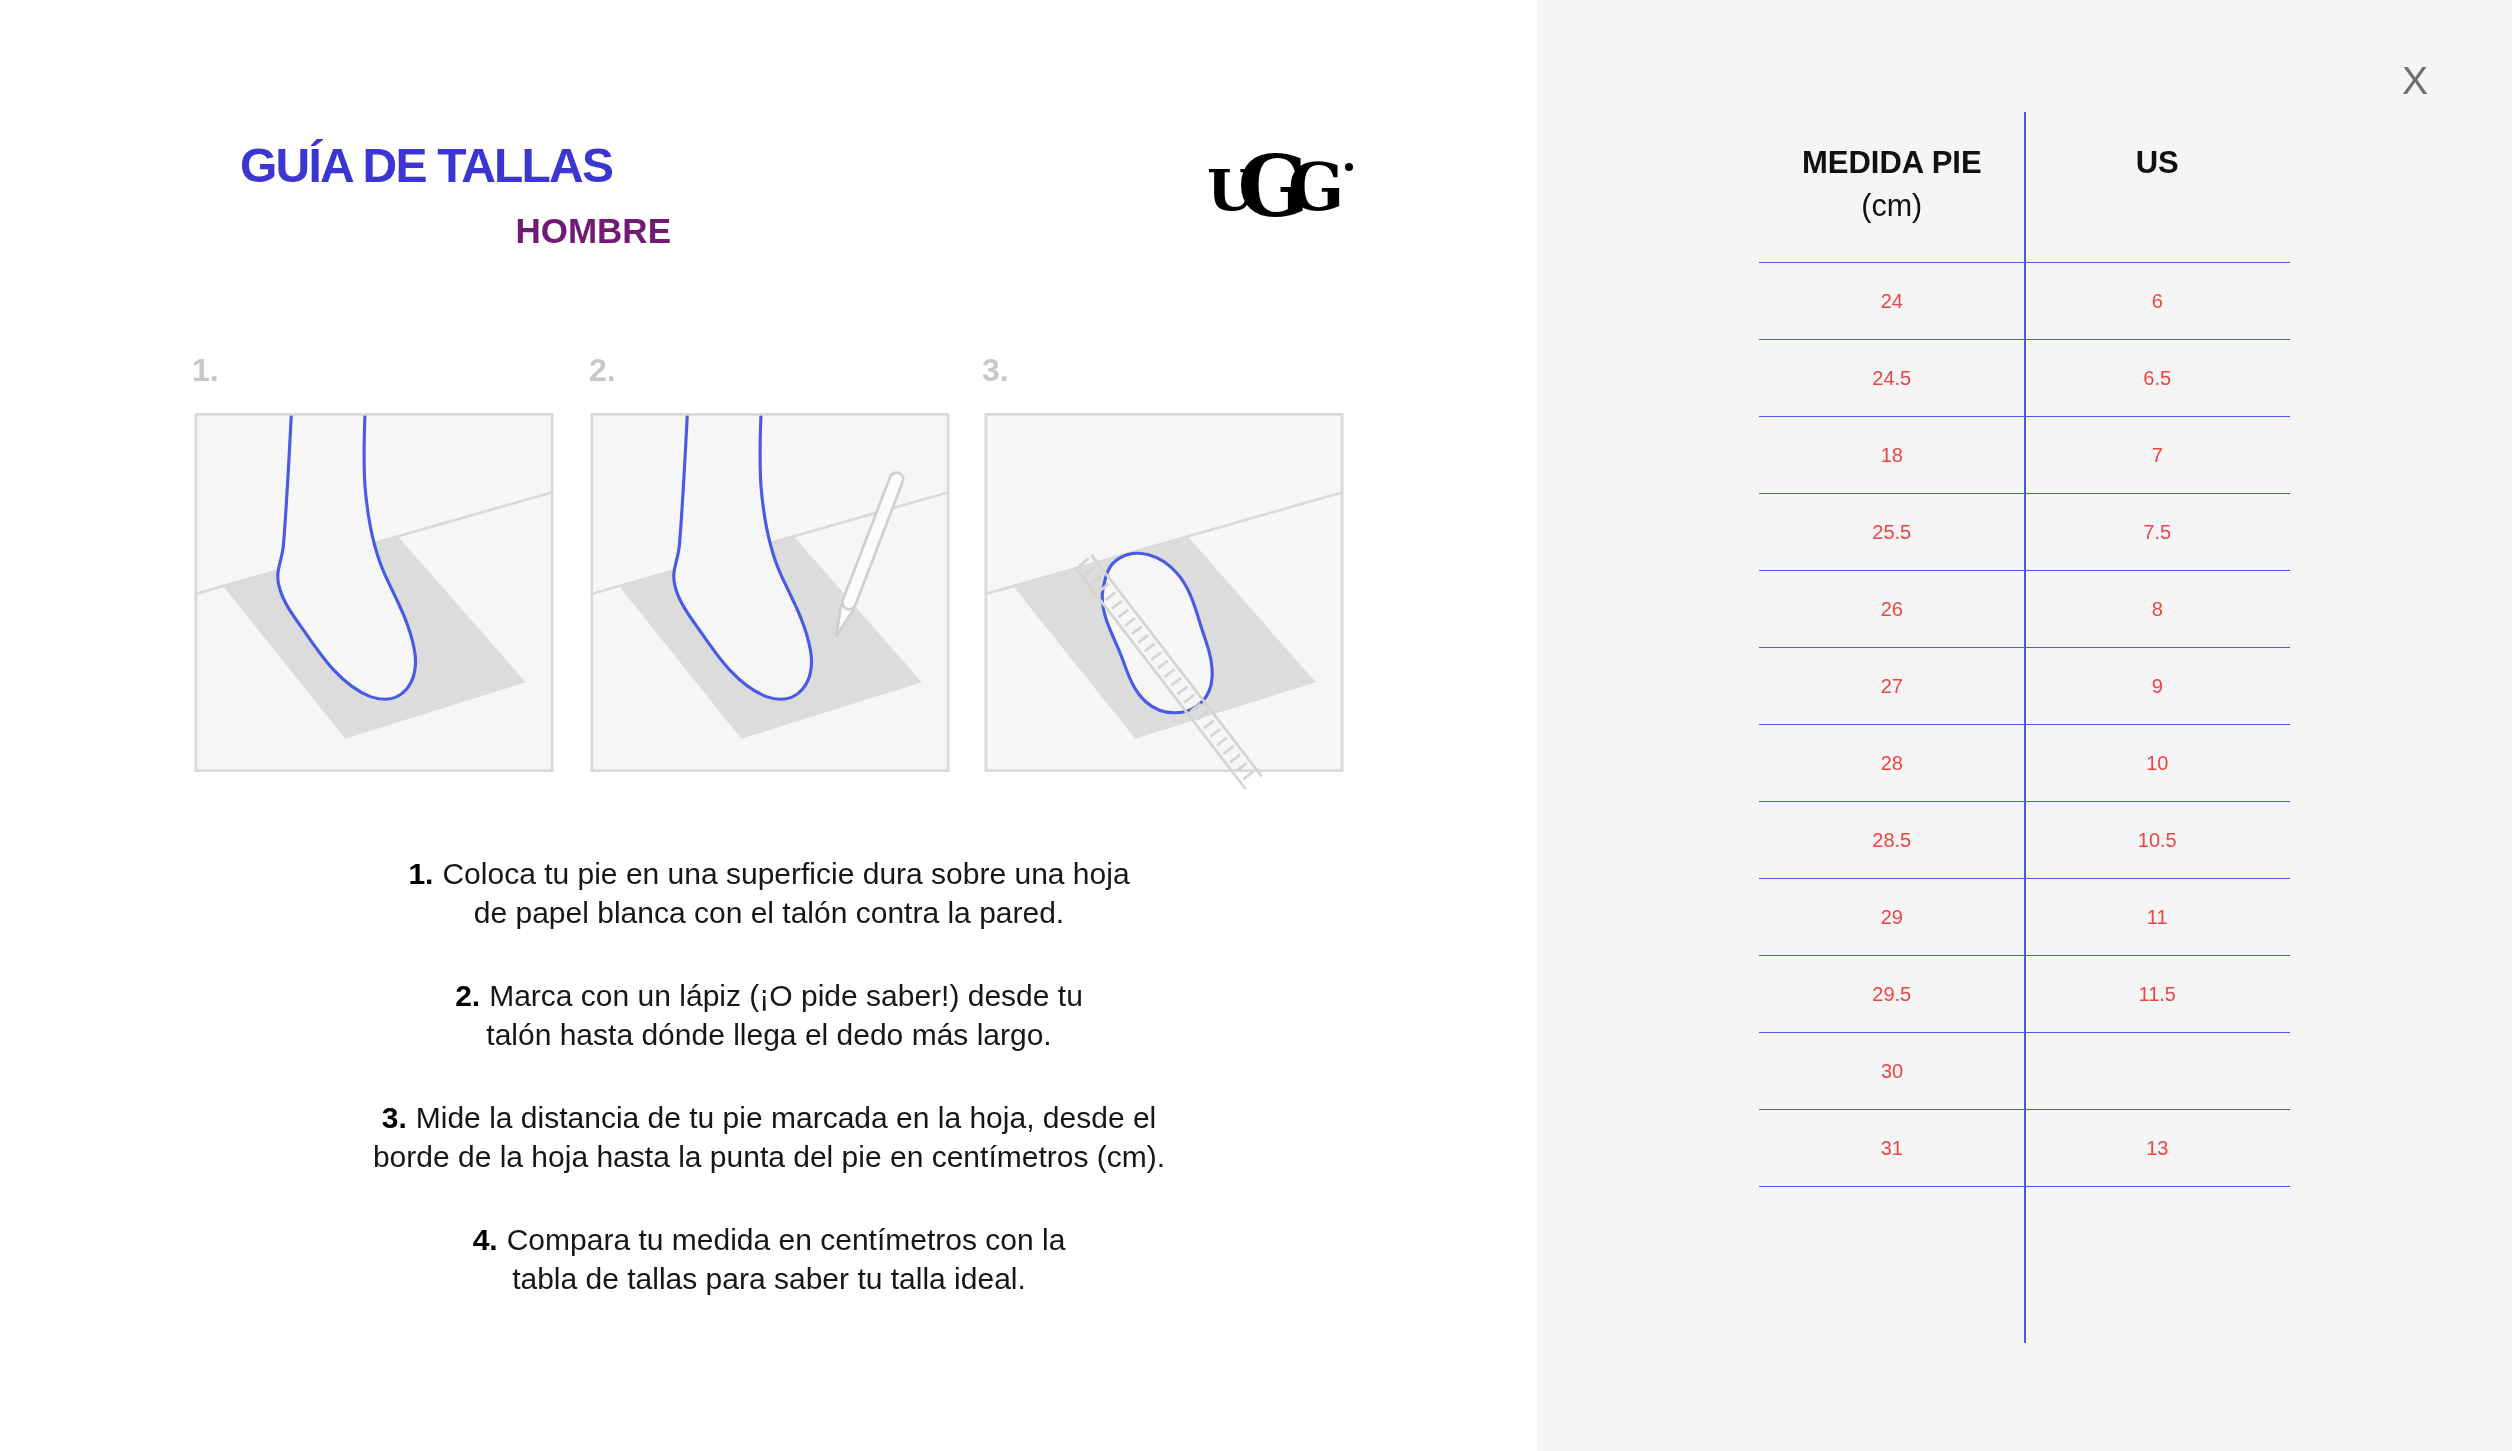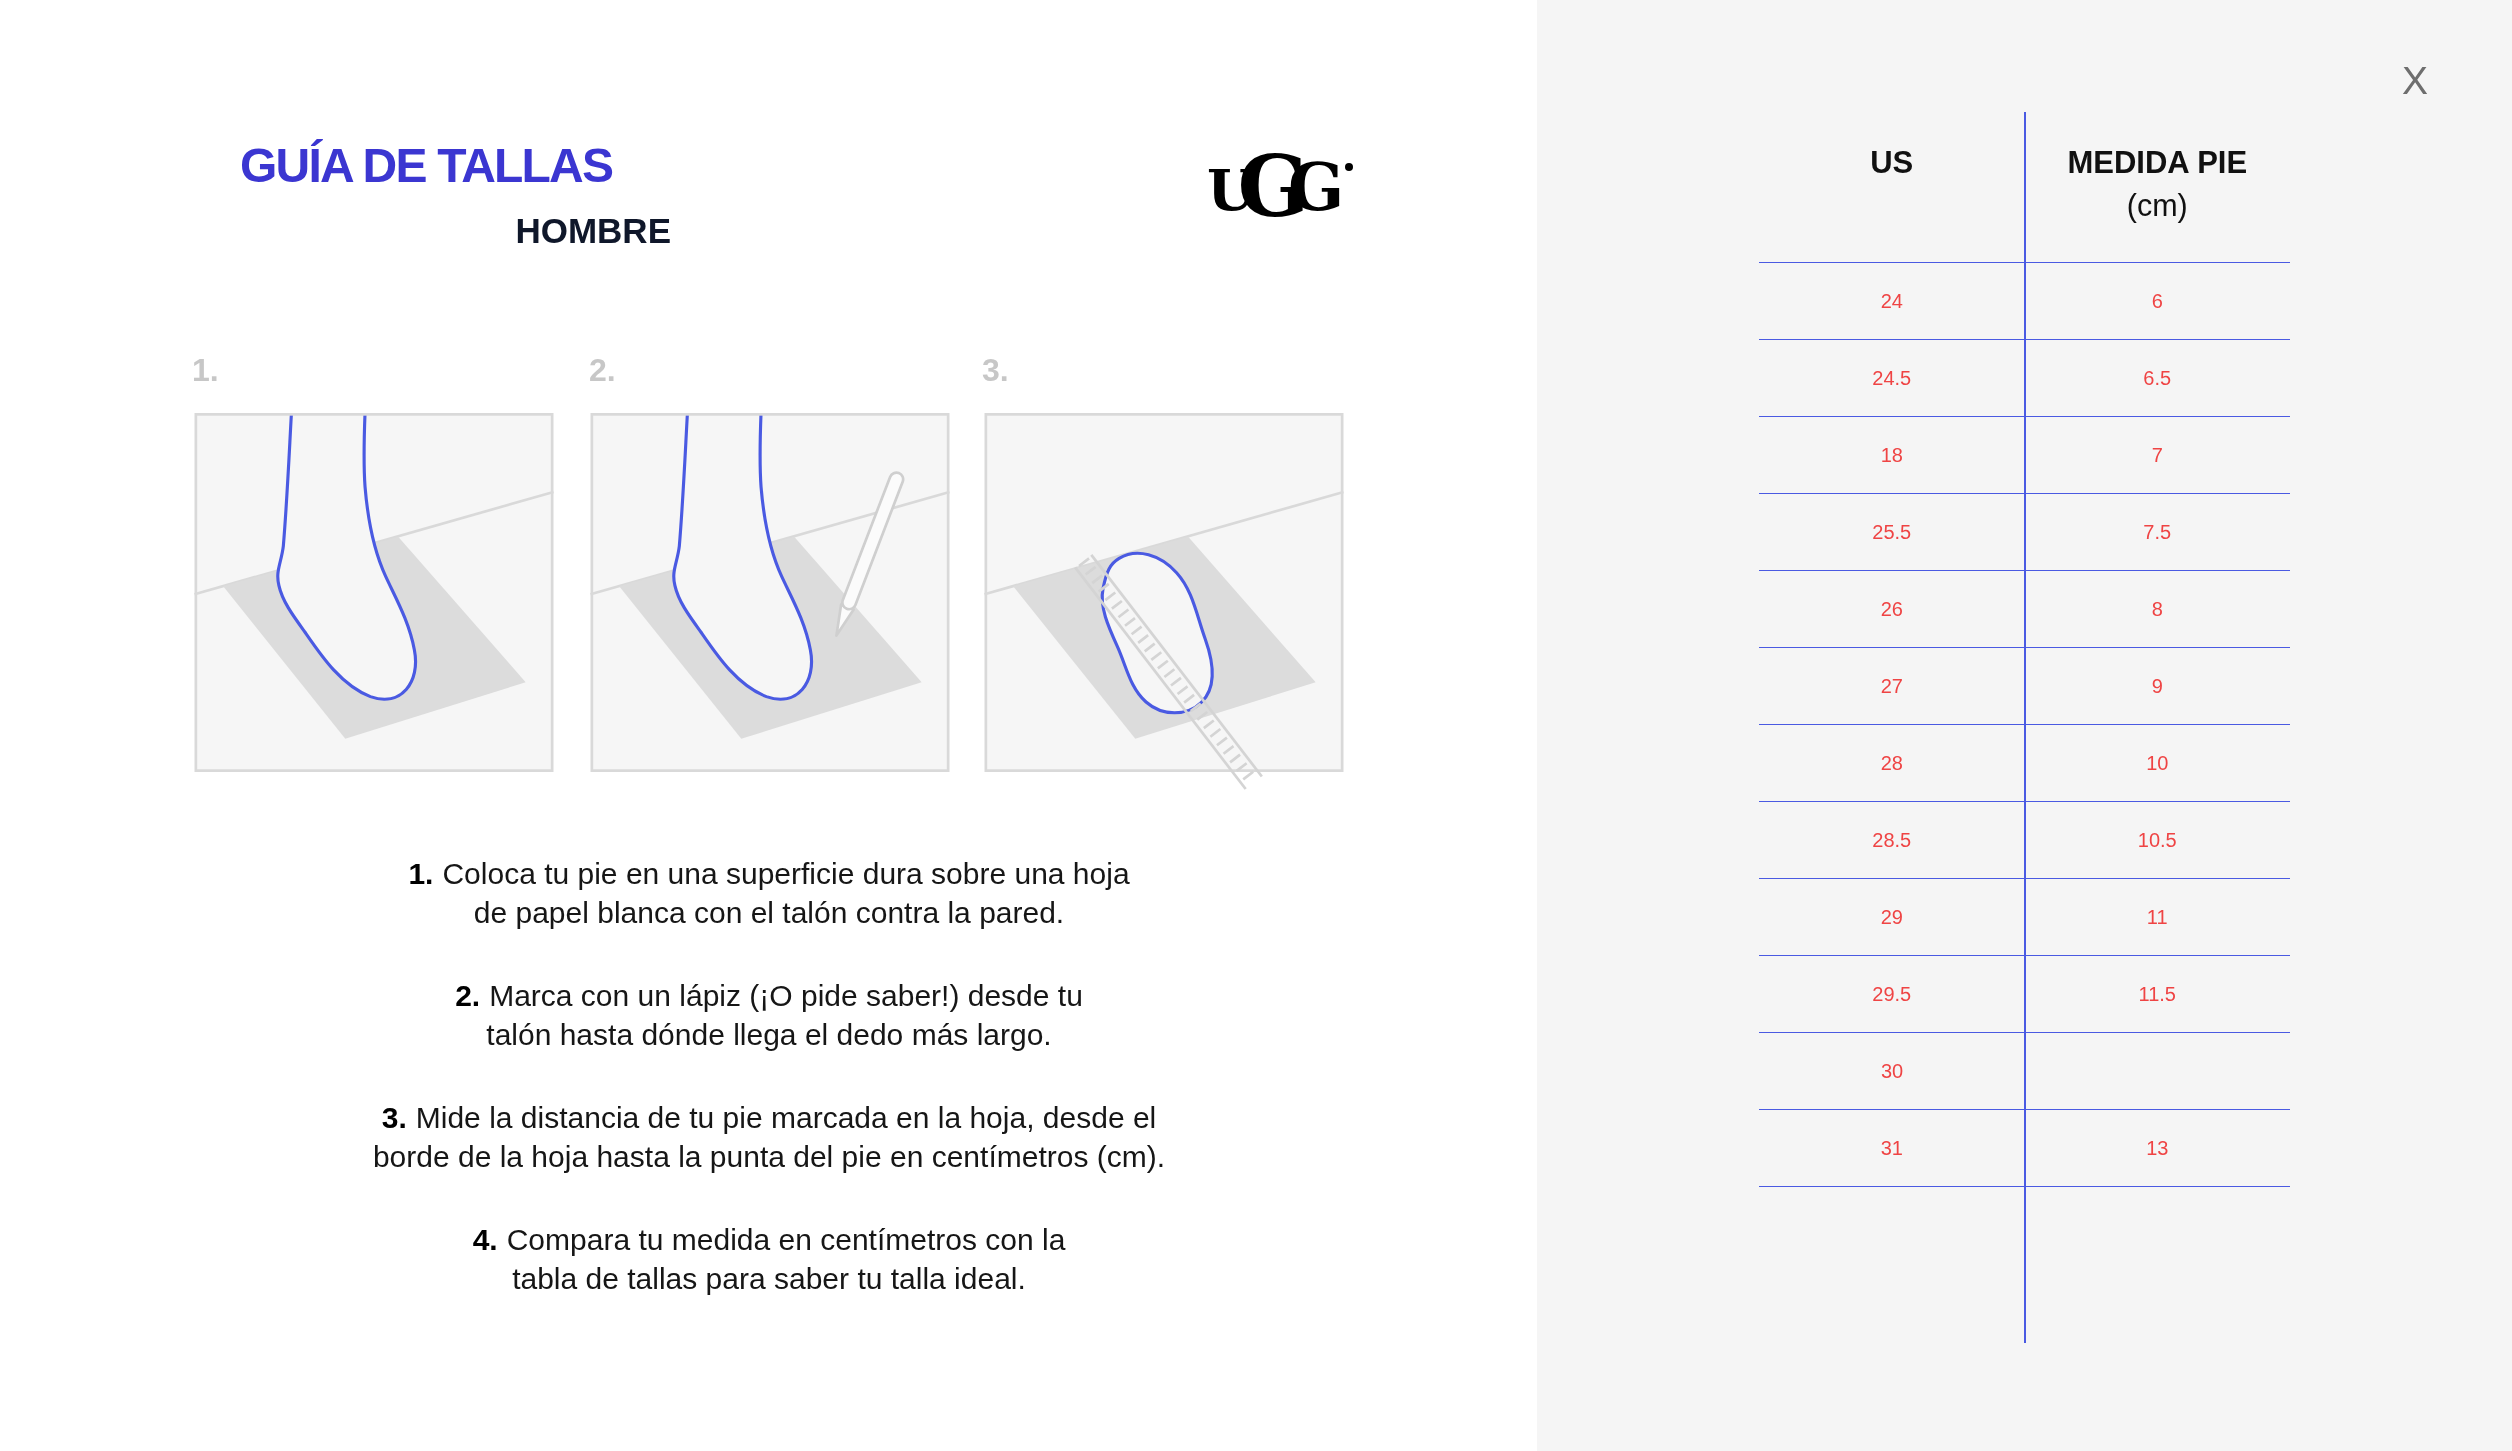--- a/index.html
+++ b/index.html
@@ -29,21 +29,21 @@
   .st-row{display:flex;height:77px;border-bottom:1.8px solid #4a5ae2;box-sizing:border-box;}
   .st-cell{width:266px;display:flex;align-items:center;justify-content:center;font-size:20px;color:#ef4444;}
 
   
   .title{
     position:absolute;left:240px;top:135px;font-size:48px;font-weight:bold;
     letter-spacing:-1.8px;color:#3b36d1;line-height:61px;
   }
   .subtitle{
     position:absolute;left:240px;top:212px;width:431px;text-align:right;
-    font-size:35px;font-weight:bold;color:#0f172a;line-height:38px;
+    font-size:35px;font-weight:bold;color:#701a75;line-height:38px;
   }
 
   
   .logo{position:absolute;left:1207px;top:149px;width:153px;height:75px;}
   .logo span{position:absolute;font-family:"DejaVu Serif", serif;font-weight:bold;color:#000;line-height:1;}
   .logo .l-u{left:0;top:12.6px;font-size:56px;}
   .logo .l-g1{left:30.5px;top:-3.6px;font-size:84px;}
   .logo .l-g2{left:81px;top:5.4px;font-size:66px;}
   .logo .l-dot{left:138px;top:14.4px;width:8px;height:8px;border-radius:50%;background:#000;display:block;position:absolute;}
 
@@ -145,26 +145,26 @@
     </p>
     <p class="instr">
       <span class="num">4.</span><span>Compara tu medida en centímetros con la</span><br>
       <span>tabla de tallas para saber tu talla ideal.</span>
     </p>
   </div>
 
   <div class="size-table">
     <div class="st-header">
       <div class="st-hcell">
-        <div class="st-h1">US</div>
-      </div>
-      <div class="st-hcell">
         <div class="st-h1">MEDIDA PIE</div>
         <div class="st-h2">(cm)</div>
       </div>
+      <div class="st-hcell">
+        <div class="st-h1">US</div>
+      </div>
     </div>
 
     <div class="st-row">
         <div class="st-cell">24</div>
         <div class="st-cell">6</div>
       </div>
     <div class="st-row">
         <div class="st-cell">24.5</div>
         <div class="st-cell">6.5</div>
       </div>

